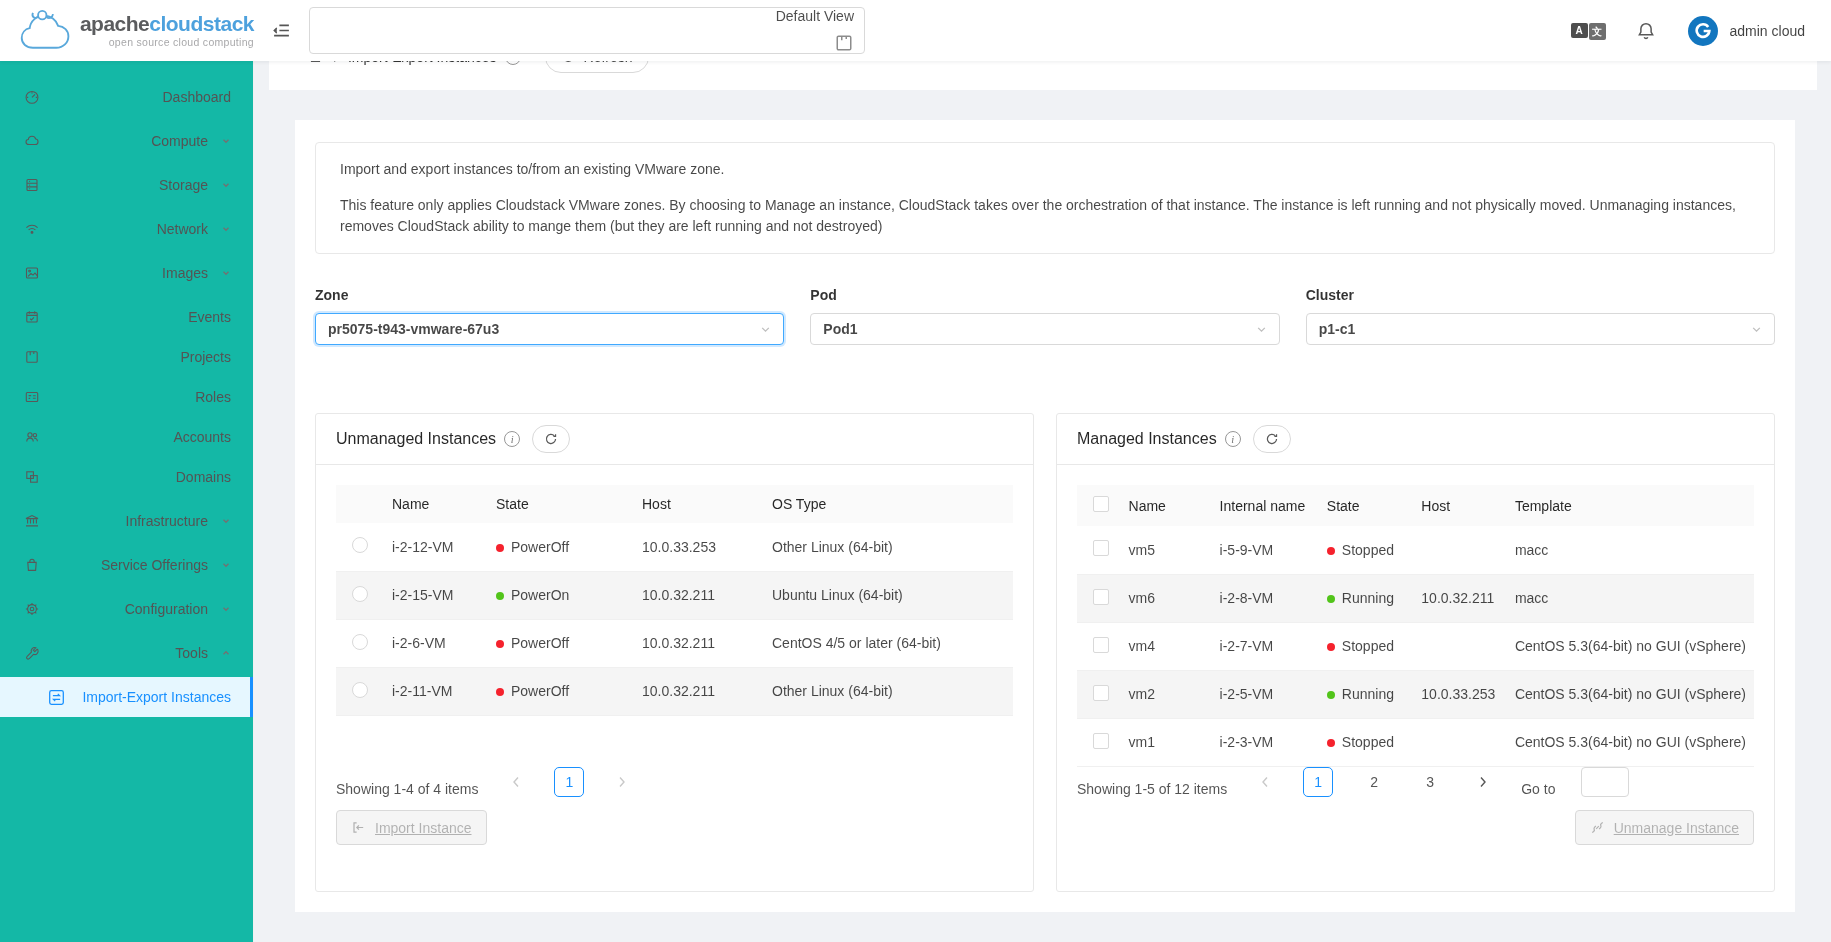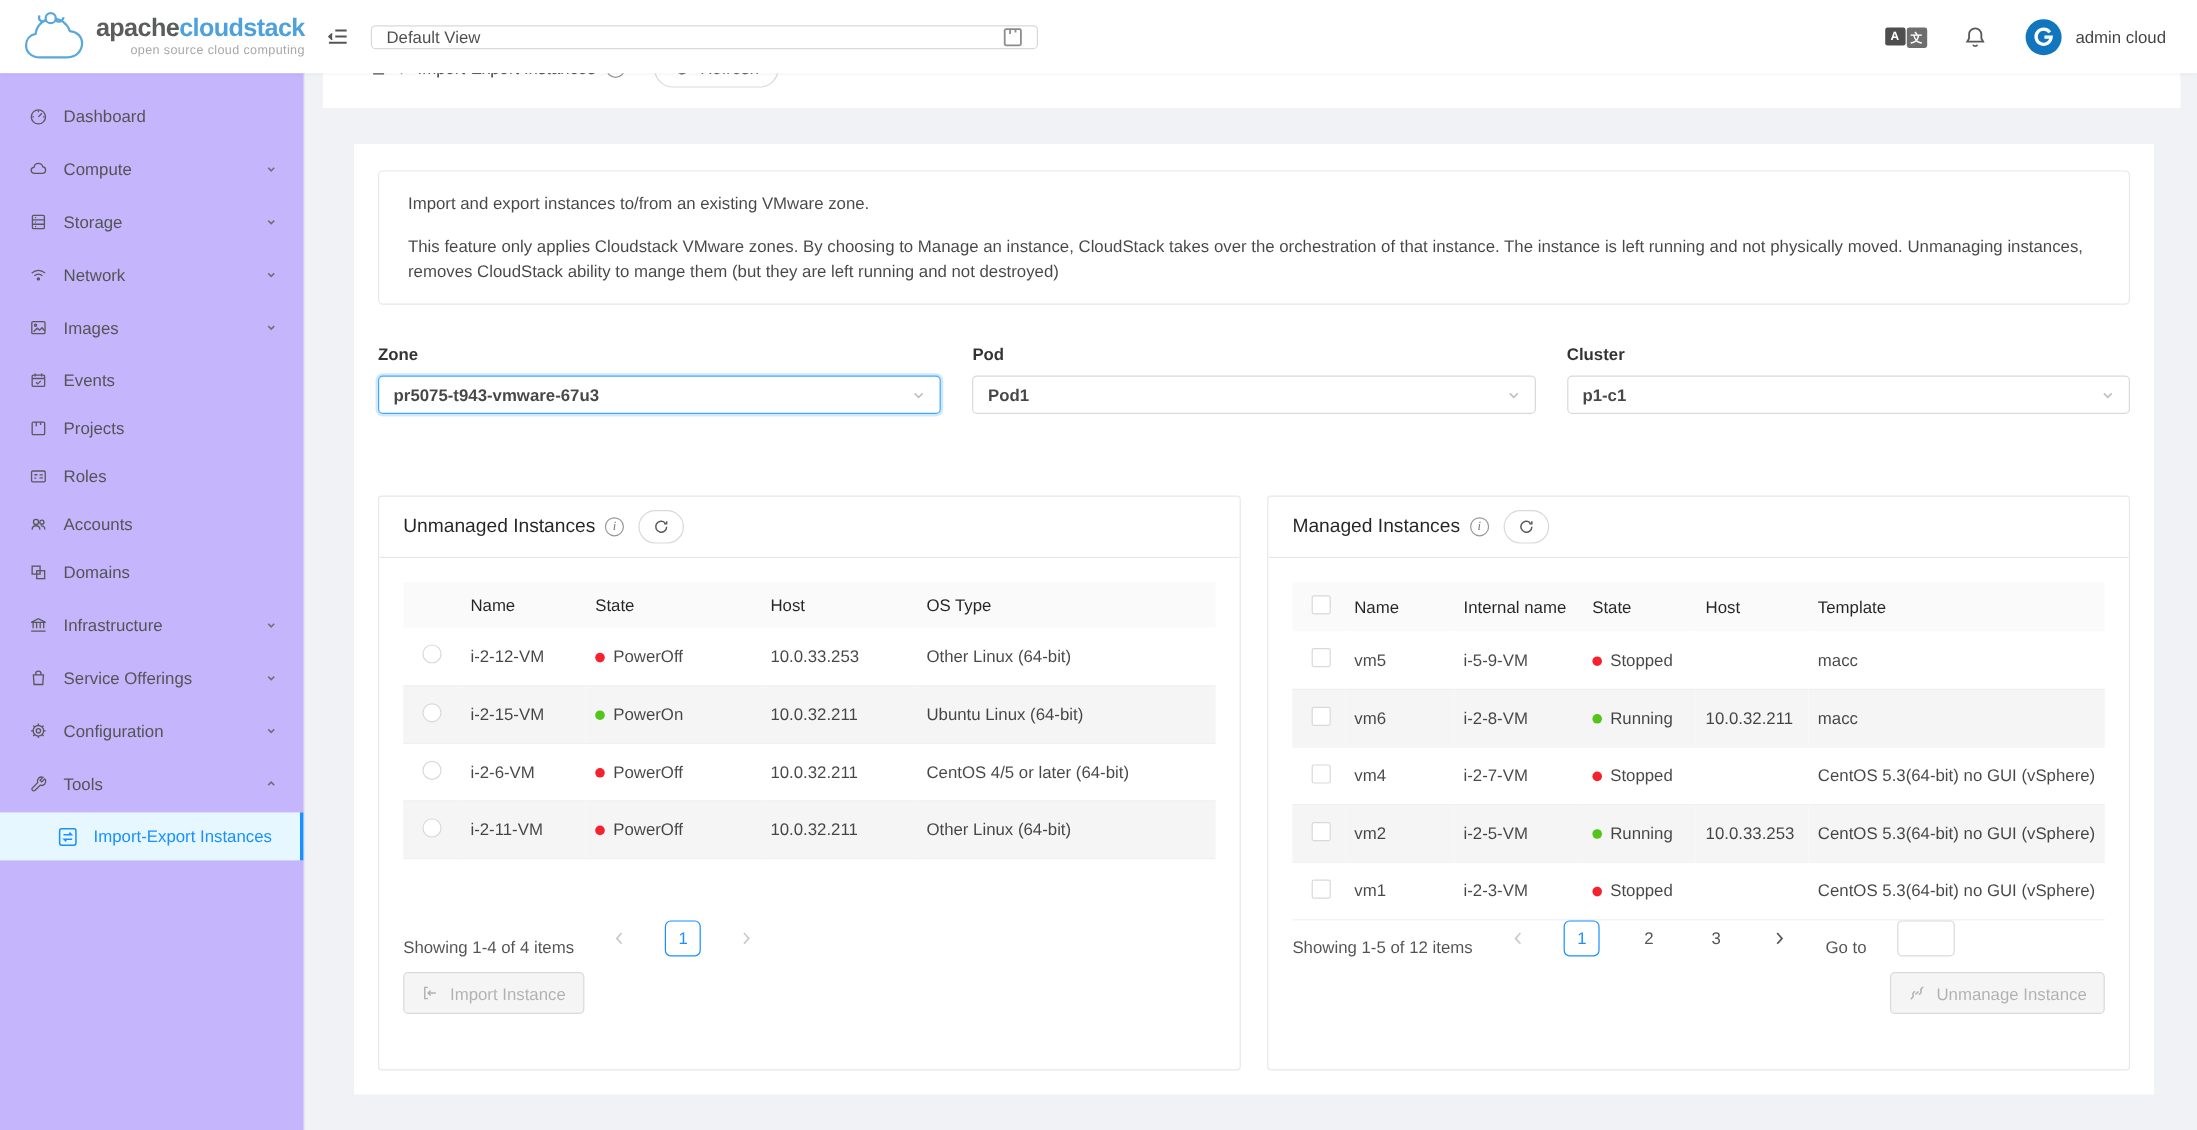--- a/index.html
+++ b/index.html
@@ -8,36 +8,36 @@
 
   
   .topbar { position:fixed; top:0; left:0; width:1831px; height:61px; background:#fff;
     display:flex; align-items:center; z-index:10; box-shadow:0 1px 4px rgba(0,21,41,.08); }
   .logo-area { width:254px; height:100%; display:flex; align-items:center; padding-left:8px; gap:6px; flex:0 0 auto;justify-content:flex-end; }
   .wordmark { line-height:1; }
   .wordmark .b1 { font-weight:bold; font-size:21px; color:#5b5c5e; letter-spacing:-.5px; }
   .wordmark .b2 { font-weight:bold; font-size:21px; color:#4da1dd; letter-spacing:-.5px; }
   .tagline { font-size:10.5px; color:#a8a8aa; margin-top:3px; letter-spacing:.3px; text-align:right; }
   .fold { margin-left:18px; cursor:pointer; color:#555; display:flex; }
-  .view-select { margin-left:18px; width:556px; height:20px; border:1px solid #d9d9d9; border-radius:4px;
-    display:flex; align-items:center; padding:0 10px 0 12px; color:rgba(0,0,0,.7); cursor:pointer; background:#fff; }
+  .view-select { margin-left:18px; width:556px; height:47px; border:1px solid #d9d9d9; border-radius:4px;
+    display:flex; align-items:flex-end; padding:0 10px 0 12px; color:rgba(0,0,0,.7); cursor:pointer; background:#fff;flex-direction:column; }
   .view-select .vs-label { flex:1; }
   .topbar .spacer { flex:1; }
   .tr-icon { display:flex; align-items:flex-end; margin-right:30px; cursor:pointer; }
   .tr-sq { width:17px; height:15px; background:#4e4e4e; color:#fff; border-radius:2px;
     font-size:10px; font-weight:bold; display:flex; align-items:center; justify-content:center; }
   .tr-sq.b { background:#6e6e6e; margin-left:1px; height:17px; margin-bottom:-2px; }
   .bell { margin-right:32px; color:#595959; display:flex; cursor:pointer; }
   .avatar { width:30px; height:30px; border-radius:50%; background:#1276bf; color:#fff; font-weight:bold;
     display:flex; align-items:center; justify-content:center; font-size:17px; margin-right:12px; cursor:pointer; }
   .username { color:rgba(0,0,0,.75); margin-right:26px; cursor:pointer; }
 
   
-  .sidebar { position:fixed; top:61px; left:0; width:254px; height:881px; background:#c4b5fd;
-    border-right:1px solid #f0f0f0; padding-top:16px; overflow:hidden; }
+  .sidebar { position:fixed; top:61px; left:0; width:254px; height:881px; background:#14b8a6;
+    border-right:1px solid #f0f0f0; padding-top:16px; overflow:hidden;text-align:right; }
   .mi { height:40px; display:flex; align-items:center; padding:0 22px 0 24px; gap:13px;
     color:#545454; cursor:pointer; font-size:14px; }
   .mi.group { margin:4px 0; }
   .mi .lbl { flex:1; }
   .mi .icon { display:flex; color:#595959; }
   .mi .chev { display:flex; color:#727272; }
   .mi.sub { padding-left:48px; }
   .mi.active { background:#e6f7ff; color:#1890ff; border-right:3px solid #1890ff; padding-right:19px; }
   .mi.active .icon { color:#1890ff; }
 
@@ -91,21 +91,21 @@
   .pg-chev { display:flex; align-items:center; justify-content:center; width:24px; height:30px; cursor:pointer; }
   .pg-chev.dis { color:#c9c9c9; }
   .pg-chev.en { color:#565656; }
   .pg-num { min-width:30px; height:30px; display:inline-flex; align-items:center; justify-content:center;
     border-radius:5px; cursor:pointer; color:#565656; }
   .pg-num.active { border:1px solid #1890ff; color:#1890ff; background:#fff; }
   .goto-input { width:48px; height:30px; border:1px solid #d9d9d9; border-radius:4px; background:#fff; }
   .act-row { margin-top:13px; display:flex; }
   .act-row.right { justify-content:flex-end; }
   .act-btn { height:35px; padding:0 14px; border:1px solid #d9d9d9; border-radius:4px; background:#f5f5f5;
-    color:rgba(0,0,0,.28); display:inline-flex; align-items:center; gap:9px; font-size:14px; cursor:not-allowed; }
+    color:rgba(0,0,0,.28); display:inline-flex; align-items:center; gap:9px; font-size:14px; cursor:not-allowed;text-decoration:underline; }
   .act-btn svg { color:rgba(0,0,0,.28); }
   svg { flex:0 0 auto; }
 </style>
 </head>
 <body>
 
 <header class="topbar">
   <div class="logo-area">
     <svg width="56" height="50" viewBox="0 0 60 52" fill="none" stroke="#59a8db" stroke-width="2">
       <path fill="#ffffff" d="M16 44 C9 44 4 39.5 4 33.5 C4 28 7.5 24 12.5 23 C13.5 15 20 9.5 28 9.5 C35 9.5 41 14 43 20.5 C49.5 21 54 25.5 54 31.5 C54 38.5 48.5 44 41 44 Z"></path>

